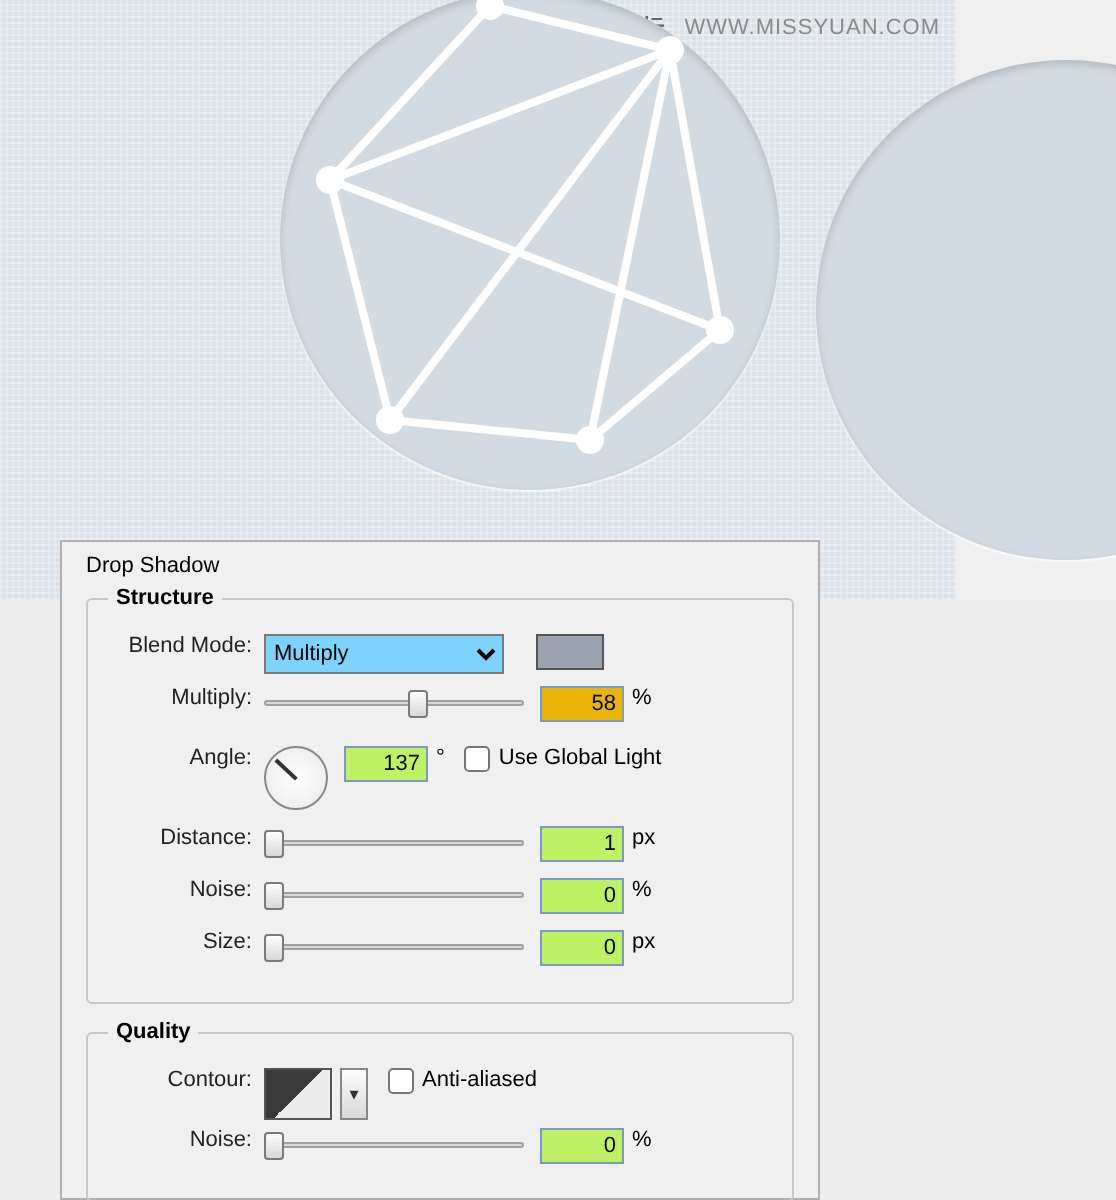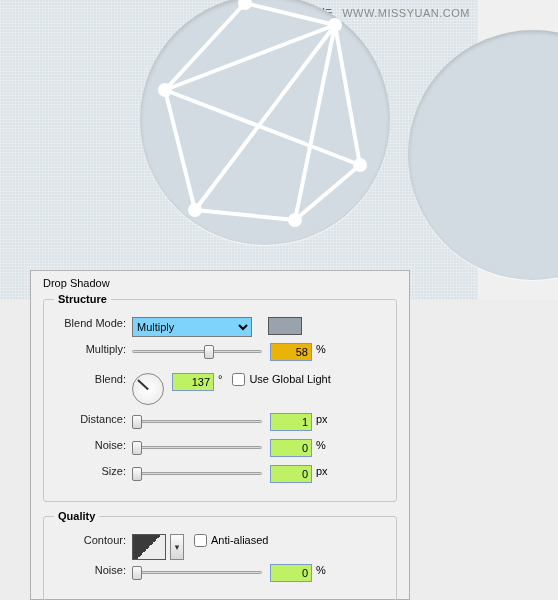--- a/index.html
+++ b/index.html
@@ -159,21 +159,21 @@
       <span class="lbl">Multiply:</span>
       <div class="slider">
         <div class="slider-track"></div>
           <div class="slider-thumb" style="left:72px"></div>
       </div>
       <input class="numbox hl" value="58" style="">
       <span class="unit">%</span>
     </div>
 
     <div class="row" style="margin-top:8px">
-      <span class="lbl">Blend:</span>
+      <span class="lbl">Angle:</span>
       <div class="angle-dial">
           <div class="angle-hand"></div>
         </div>
       <input class="numbox" value="137" style="">
       <span class="unit">°</span>
       <span class="gap"></span>
       <input type="checkbox" class="checkbox" style="">
       <span>Use Global Light</span>
     </div>
 

